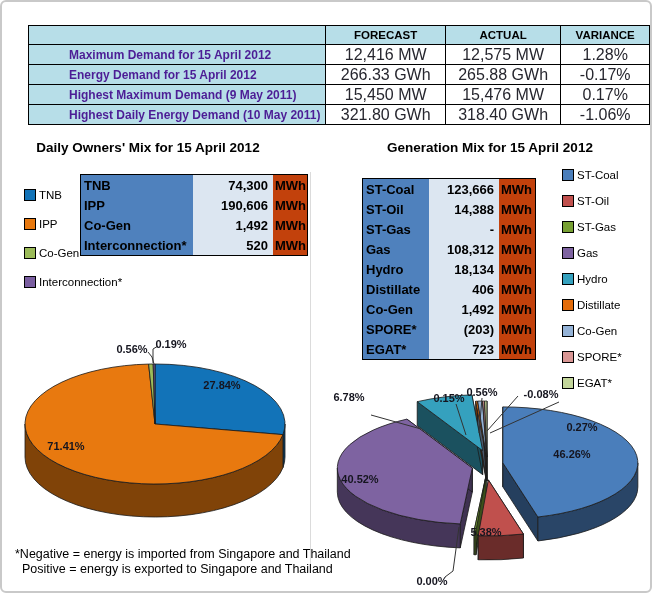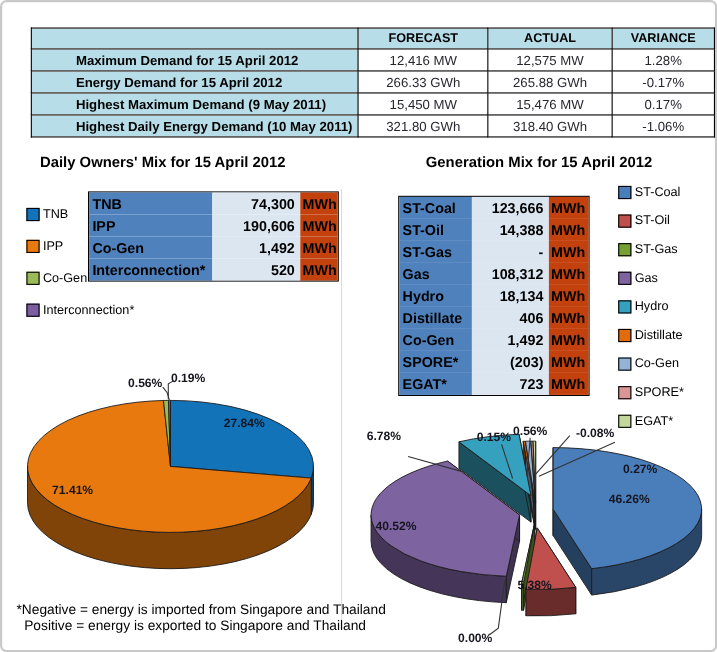--- a/index.html
+++ b/index.html
@@ -3,22 +3,22 @@
 <meta charset="utf-8">
 <style>
   html,body{margin:0;padding:0;background:#fff;}
   .stage{position:relative;width:652px;height:593px;background:#fff;
          font-family:"Liberation Sans",sans-serif;border:2px solid #c9c9c9;
          border-radius:6px;box-sizing:border-box;overflow:hidden;}
   
   .sumtable{position:absolute;left:26px;top:23px;border-collapse:collapse;table-layout:fixed;}
   .sumtable th,.sumtable td{border:1px solid #000;padding:0 5px;height:19px;overflow:hidden;white-space:nowrap;}
   .sumtable th{background:#b7dee8;font-size:11.5px;font-weight:bold;color:#000;text-align:center;height:18px;}
-  .sumtable td.lab{background:#b7dee8;font-size:12px;font-weight:bold;color:#000000;text-align:left;padding-left:40px;}
-  .sumtable td.val{background:#fff;font-size:12px;color:#26262e;text-align:center;}
+  .sumtable td.lab{background:#b7dee8;font-size:12px;font-weight:bold;color:#4c1d95;text-align:left;padding-left:40px;}
+  .sumtable td.val{background:#fff;font-size:16px;color:#26262e;text-align:center;}
   
   .ctitle{position:absolute;font-size:13.5px;font-weight:bold;color:#000;text-align:center;white-space:nowrap;}
   
   .dtable{position:absolute;display:grid;grid-auto-rows:20px;border:1.5px solid #000;font-weight:bold;font-size:13px;color:#000;}
   .dlab{background:#4f81bd;display:flex;align-items:center;padding:0 3px;white-space:nowrap;}
   .dval{background:#dce6f1;display:flex;align-items:center;justify-content:flex-end;padding:0 5px 0 2px;}
   .dunit{background:#c2410c;display:flex;align-items:center;padding:0 2px;}
   
   .legend{position:absolute;display:flex;flex-direction:column;}
   .litem{display:flex;align-items:center;font-size:11.5px;color:#000;white-space:nowrap;}

